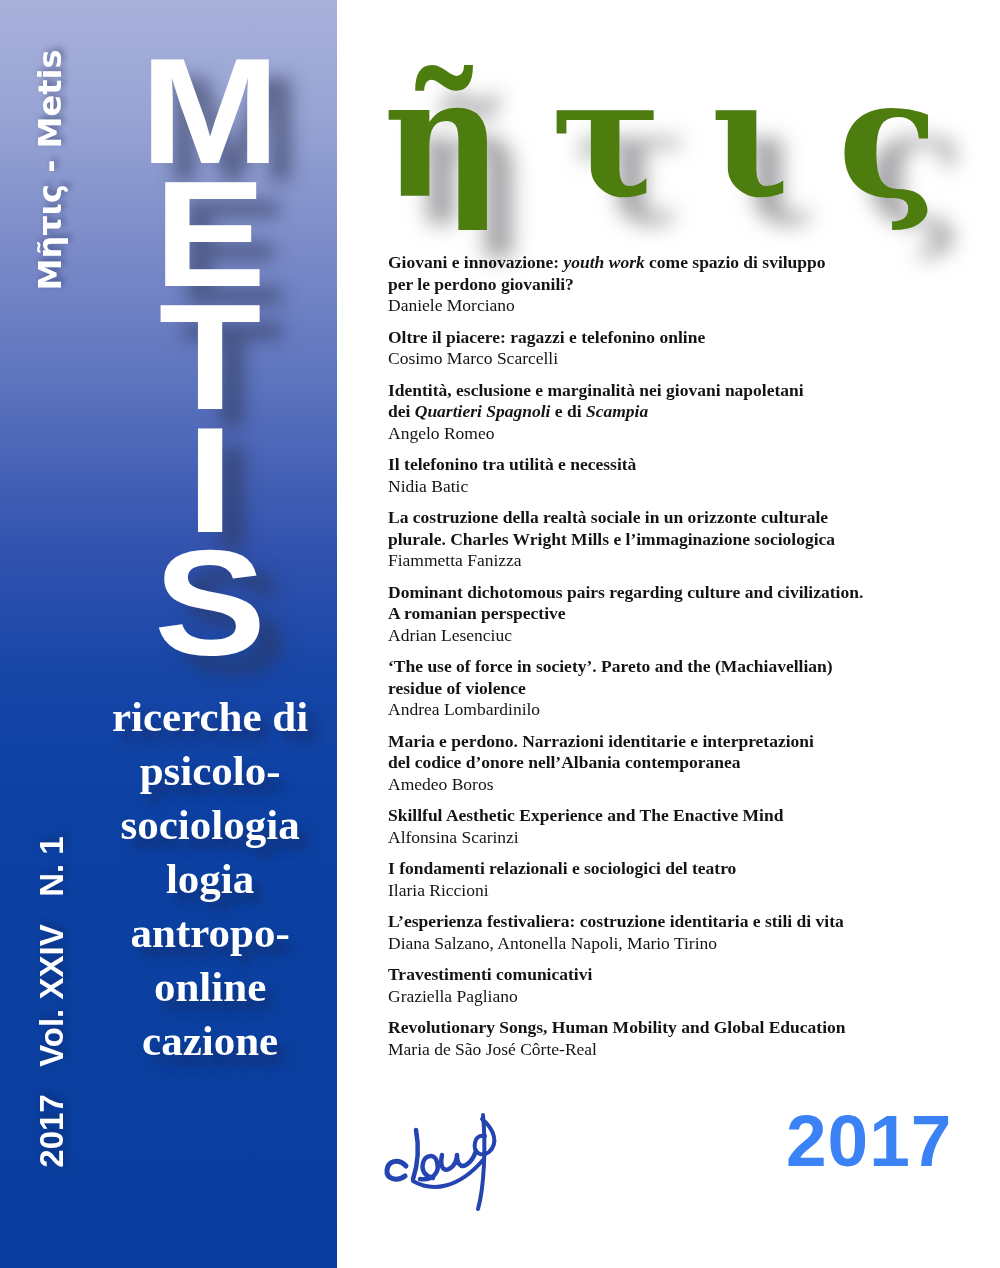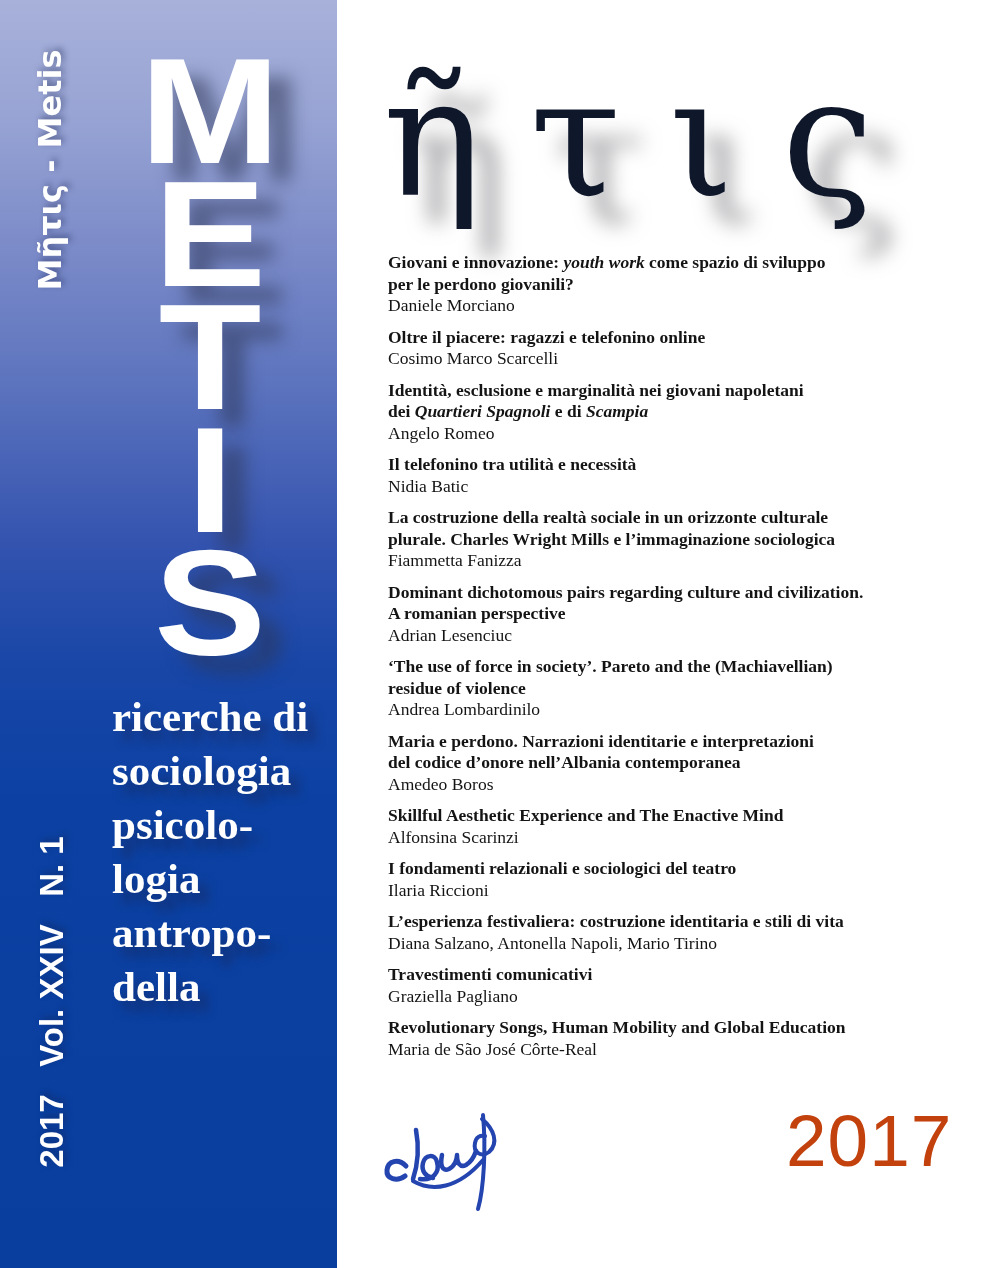--- a/index.html
+++ b/index.html
@@ -22,69 +22,70 @@
   }
   .masthead{
     position:absolute;left:90px;top:50px;width:240px;text-align:center;
     font-family:"Liberation Sans",sans-serif;font-weight:bold;font-size:150px;line-height:123px;
     color:#ffffff;transform:scaleX(1.12);
   }
   .masthead-letter{text-shadow:20px 18px 16px rgba(45,55,85,.55);}
   .subtitle{
     position:absolute;left:112px;top:690px;
     font-family:"Liberation Serif",serif;font-weight:bold;font-size:43px;line-height:54px;
-    color:#ffffff;text-shadow:9px 10px 10px rgba(25,35,80,.5);
+    color:#ffffff;text-shadow:9px 10px 10px rgba(25,35,80,.5);text-align:center;
   }
   .vol-text{
     left:52px;top:1002px;
     font-family:"Liberation Sans",sans-serif;font-weight:bold;font-size:33px;color:#ffffff;
     white-space:pre;text-shadow:3px 3px 6px rgba(20,30,70,.4);
   }
   
   .greek-title{
     position:absolute;left:383px;top:48px;
-    font-family:"DejaVu Serif",serif;font-weight:normal;font-size:165px;line-height:1.1;
-    letter-spacing:48px;color:#0f172a;white-space:nowrap;
+    font-family:"DejaVu Serif",serif;font-weight:bold;font-size:165px;line-height:1.1;
+    letter-spacing:48px;color:#4d7c0f;white-space:nowrap;
     text-shadow:26px 28px 20px rgba(120,120,125,.65);
   }
   .articles{
     position:absolute;left:388px;top:252px;width:620px;color:#141414;
   }
   .article{margin-bottom:10px;}
   .article-title{font-weight:bold;font-size:17.5px;line-height:21.5px;}
   .article-title .title-line{white-space:nowrap;}
   .article-authors{font-weight:normal;font-size:17.5px;line-height:21.5px;}
   .cleup-logo{position:absolute;left:380px;top:1102px;}
   .year-big{
     position:absolute;left:786px;top:1104px;
-    font-family:"Liberation Sans",sans-serif;font-weight:normal;font-size:73px;line-height:73px;
-    letter-spacing:1px;color:#c2410c;
+    font-family:"Liberation Sans",sans-serif;font-weight:bold;font-size:73px;line-height:73px;
+    letter-spacing:1px;color:#3b82f6;
   }
 </style>
 </head>
 <body>
 
 <div class="cover">
 
   <div class="left-panel">
     <div class="rot spine-text">Μῆτις - Metis</div>
     <div class="masthead">
         <div class="masthead-letter">M</div>
         <div class="masthead-letter">E</div>
         <div class="masthead-letter">T</div>
         <div class="masthead-letter">I</div>
         <div class="masthead-letter">S</div>
       </div>
     <div class="subtitle">
         <div>ricerche di</div>
+        <div>psicolo-</div>
         <div>sociologia</div>
-        <div>psicolo-</div>
         <div>logia</div>
         <div>antropo-</div>
-        <div>della</div>
+        <div>online</div>
+        <div>cazione</div>
       </div>
     <div class="rot vol-text">2017   Vol. XXIV   N. 1</div>
   </div>
 
   <div class="greek-title">ῆτις</div>
 
   <div class="articles">
       <div class="article">
         <div class="article-title">
           <div class="title-line"><span>Giovani e innovazione: </span><i>youth work</i><span> come spazio di sviluppo</span></div>

